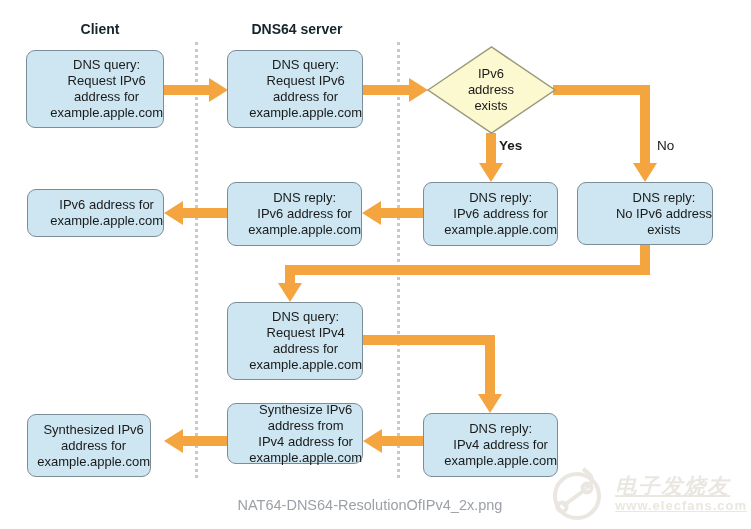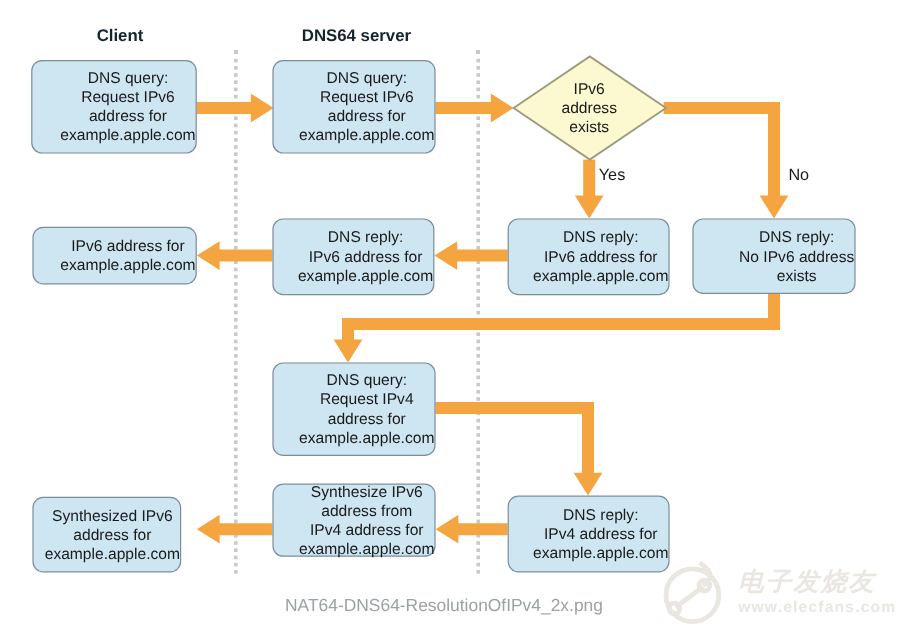--- a/index.html
+++ b/index.html
@@ -30,21 +30,21 @@
 
   .edge-label{position:absolute;z-index:3;font-size:13.5px;color:var(--text,#1a1a1a);}
 
   .caption{position:absolute;left:0;top:497px;width:740px;text-align:center;
     font-size:14.5px;color:var(--caption,#9ba1a6);z-index:3;}
 
   .watermark{position:absolute;right:4px;bottom:8px;z-index:3;display:flex;
     align-items:center;gap:5px;color:var(--watermark,#eae7e1);}
   .wm-logo{flex:0 0 auto;}
   .wm-stroke{stroke:var(--watermark,#eae7e1);fill:none;stroke-width:4;}
-  .wm-text{display:flex;flex-direction:column;line-height:1;}
+  .wm-text{display:flex;flex-direction:column;line-height:1;text-decoration:underline;}
   .wm-brand{font-size:21px;font-weight:bold;font-style:italic;letter-spacing:2px;}
   .wm-url{font-size:13px;font-weight:bold;margin-top:3px;letter-spacing:1px;}
 </style>
 </head>
 <body>
 
 <div id="canvas">
 
   <div class="col-header" style="left:40px;width:120px;">Client</div>
   <div class="col-header" style="left:227px;width:140px;">DNS64 server</div>
@@ -95,21 +95,21 @@
     </g>
   </svg>
 
   <svg class="arrow-layer" width="751" height="529" viewBox="0 0 751 529" style="z-index:2;">
     <polygon class="diamond-shape" points="428,90 491.5,47 555,90 491.5,133"></polygon>
   </svg>
   <div class="diamond-label">IPv6
 address
 exists</div>
 
-  <div class="edge-label" style="left:499px;top:138px;">Yes</div>
+  <div class="edge-label" style="left:499px;top:138px;font-weight:bold;">Yes</div>
   <div class="edge-label" style="left:657px;top:138px;">No</div>
 
   <div class="node" style="left:26px;top:50px;width:138px;height:78px;">
     <span class="node-text">DNS query:
 Request IPv6
 address for
 example.apple.com</span>
   </div>
   <div class="node" style="left:227px;top:50px;width:136px;height:78px;">
     <span class="node-text">DNS query:

